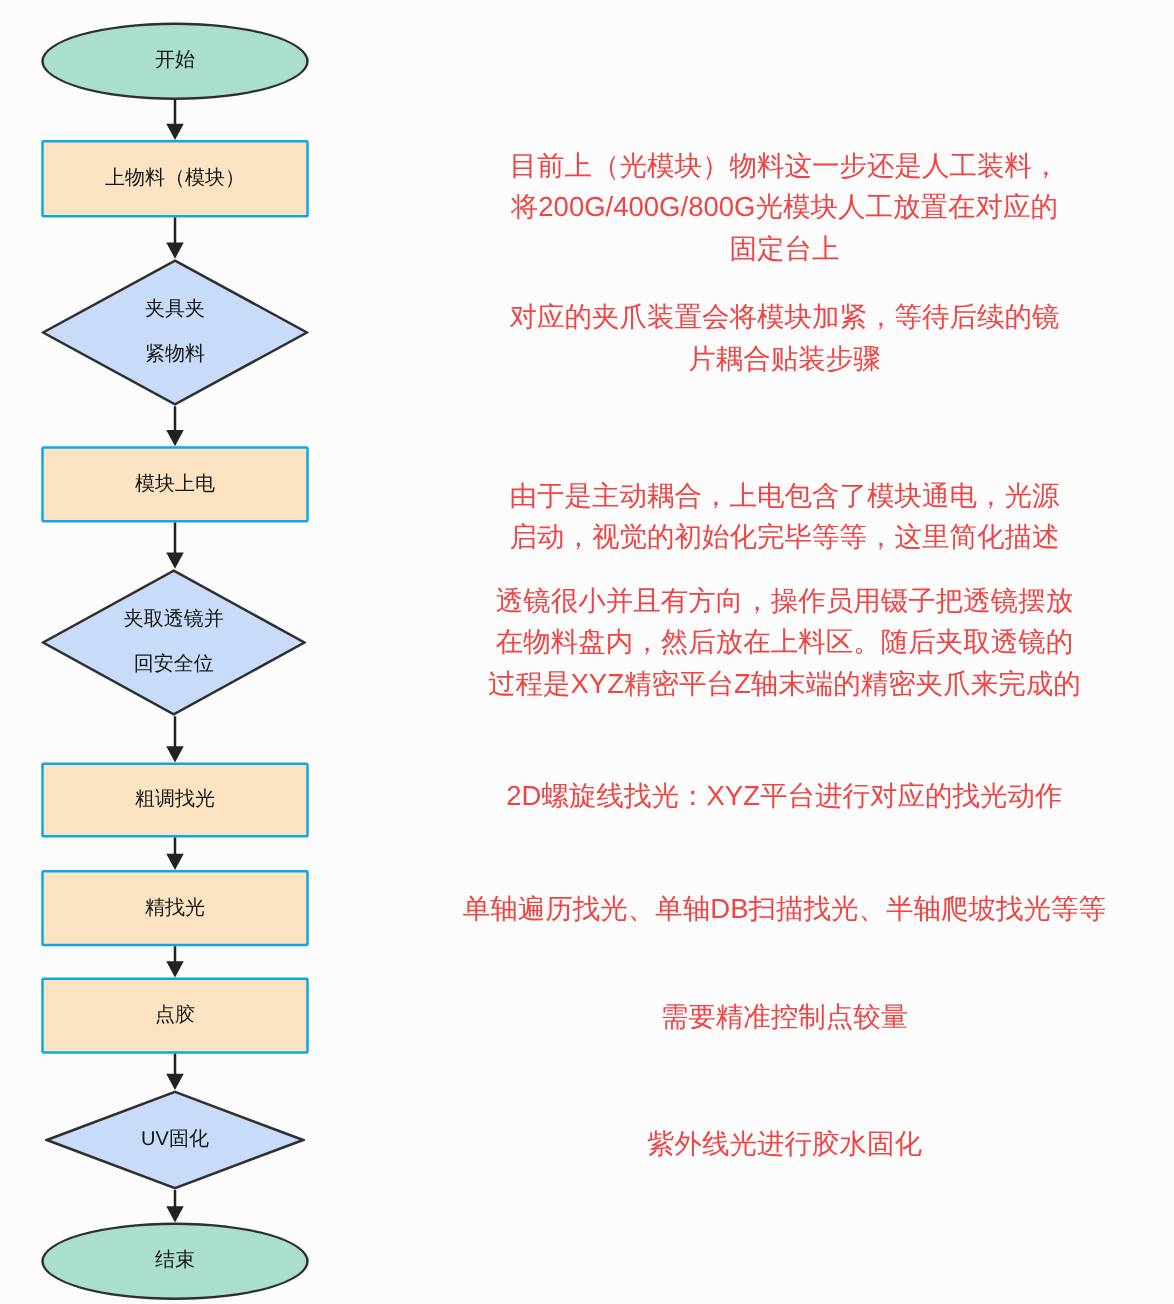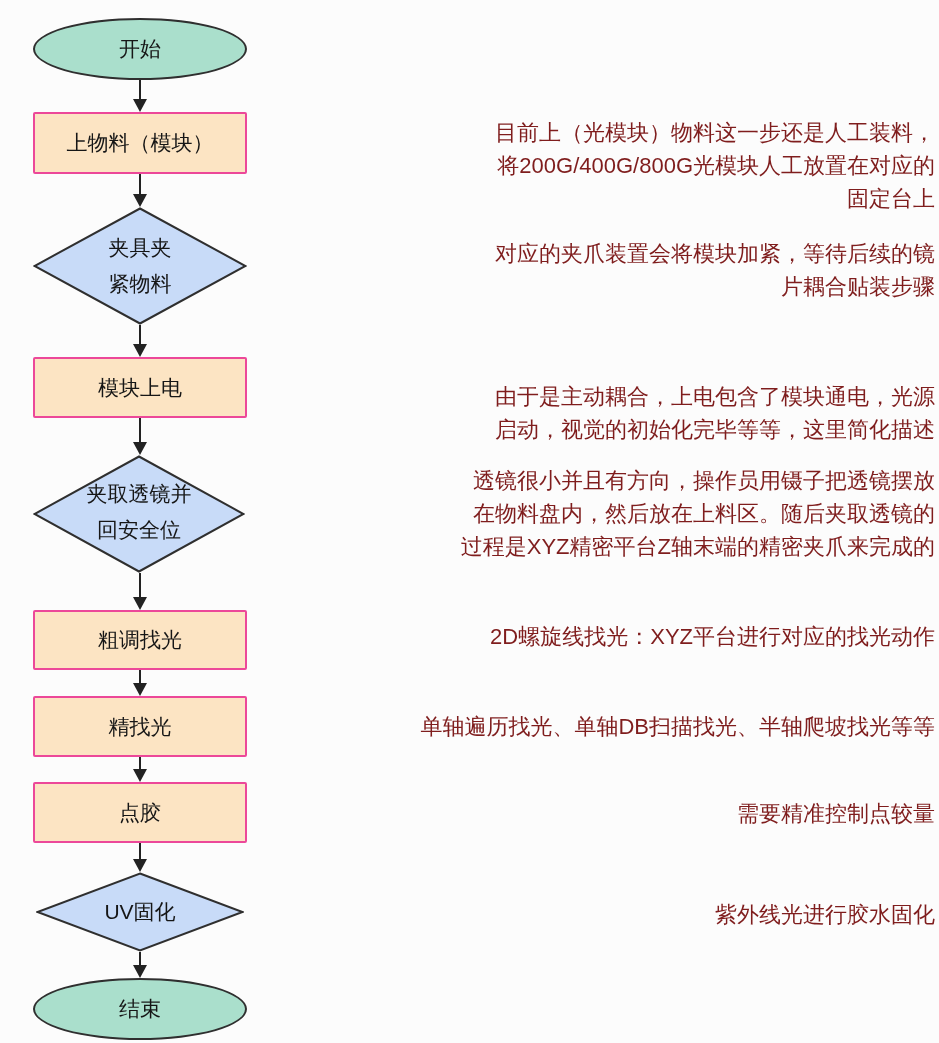--- a/index.html
+++ b/index.html
@@ -16,38 +16,38 @@
     overflow: hidden;
   }
   .node {
     position: absolute;
     display: flex;
     align-items: center;
     justify-content: center;
     box-sizing: border-box;
     text-align: center;
     color: #161616;
-    font-size: 21px;
+    font-size: 16px;
     font-weight: 500;
     line-height: 36px;
     white-space: pre-line;
   }
   .node .label {
     position: relative;
     z-index: 2;
     white-space: pre-line;
   }
   .terminator {
     background: #aadfcc;
     border: 2px solid #2f2f2f;
     border-radius: 50%;
   }
   .process {
     background: #fce4c3;
-    border: 2px solid #ec4899;
+    border: 2px solid #0ea5e9;
     border-radius: 2px;
   }
   .decision {
     background: transparent;
     border: none;
   }
   .decision svg {
     position: absolute;
     left: 0; top: 0;
     width: 100%; height: 100%;
@@ -79,23 +79,23 @@
     border-left: 7px solid transparent;
     border-right: 7px solid transparent;
     border-top: 13px solid #222222;
   }
   .annotation {
     position: absolute;
     left: 320px;
     width: 615px;
     font-size: 22px;
     line-height: 33px;
-    color: #7f1d1d;
+    color: #ef4444;
     white-space: pre-line;
-    text-align: right;
+    text-align: center;
   }
 </style>
 </head>
 <body>
 
 <div class="canvas">
 
   <div class="node terminator" style="left:33px; top:18px; width:214px; height:62px;">
     <span class="label">开始</span>
   </div>

